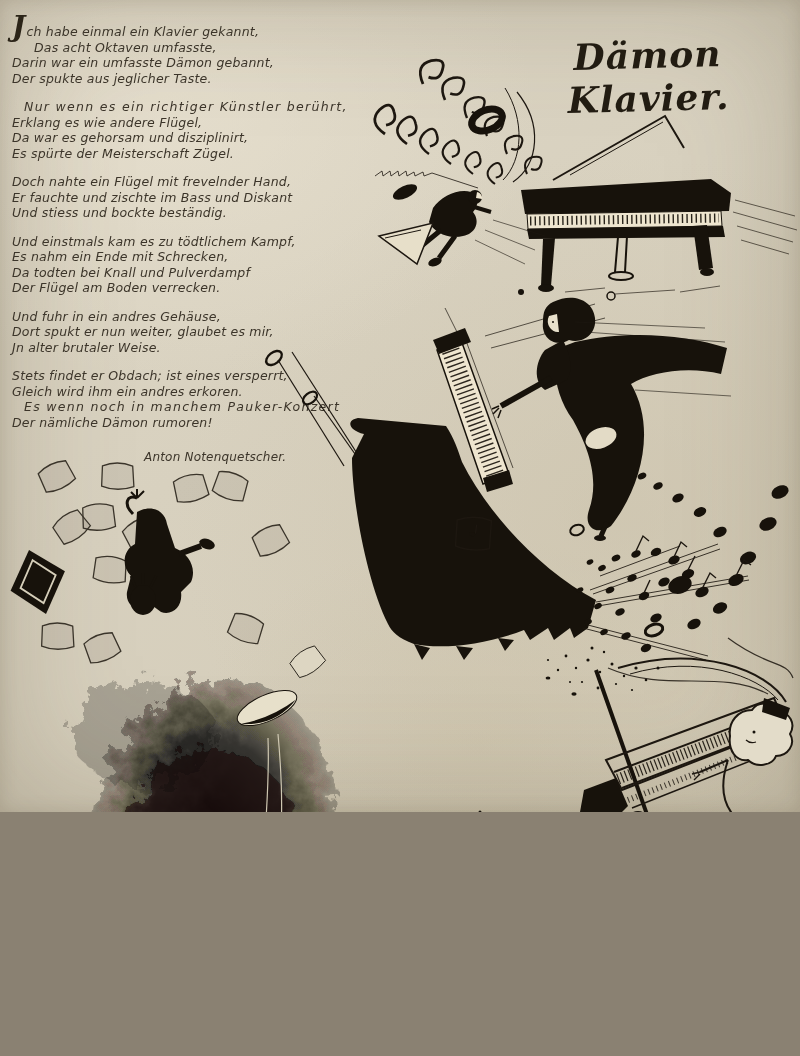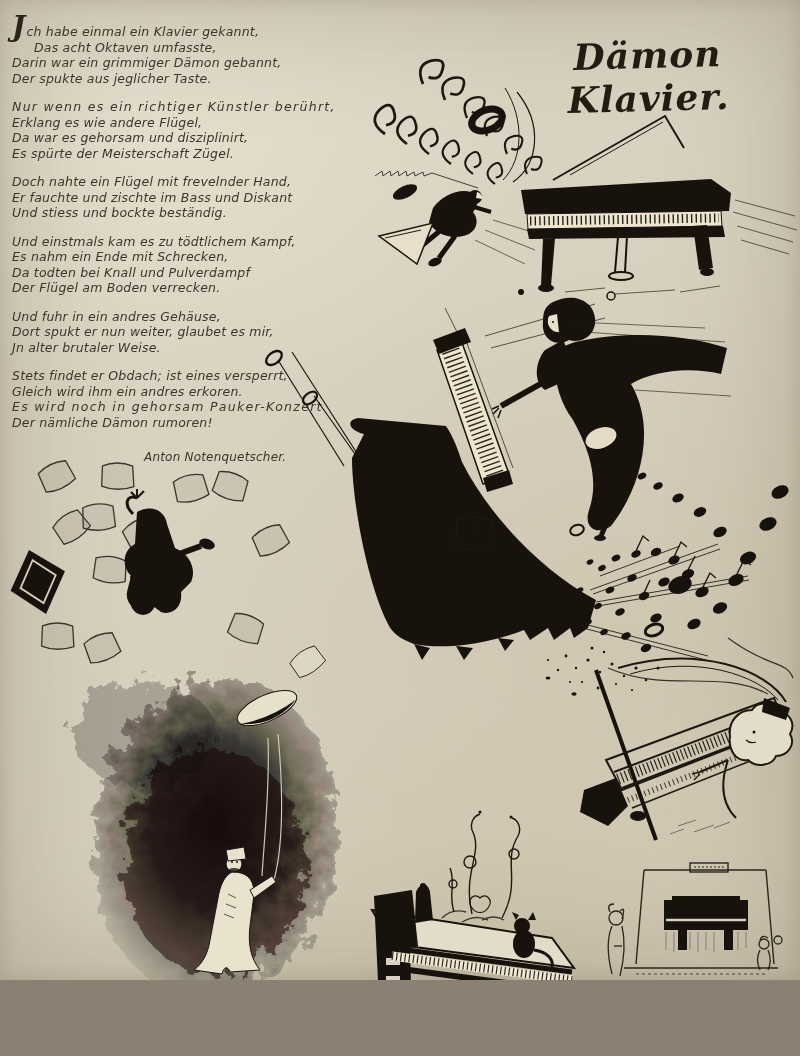--- a/index.html
+++ b/index.html
@@ -1,28 +1,28 @@
 <!DOCTYPE html>
 <html><head>
 <meta charset="utf-8">
 <style>
   html,body{margin:0;padding:0;background:#8a8172;}
-  .page{position:relative;width:800px;height:980px;margin:0 auto;overflow:hidden;
+  .page{position:relative;width:800px;height:812px;margin:0 auto;overflow:hidden;
     background:
       radial-gradient(520px 380px at 22% 14%, rgba(236,229,212,.55), rgba(236,229,212,0) 70%),
       radial-gradient(640px 520px at 78% 64%, rgba(200,190,166,.45), rgba(200,190,166,0) 70%),
       radial-gradient(420px 300px at 60% 92%, rgba(203,193,168,.5), rgba(203,193,168,0) 70%),
       linear-gradient(148deg,#ded7c6 0%,#d8d1bf 45%,#d2cab6 100%);
     box-shadow: inset 0 0 130px rgba(86,74,50,.28), inset 0 0 18px rgba(86,74,50,.18);
     font-family:"DejaVu Sans",sans-serif;}
   .poem{position:absolute;left:12px;top:10px;width:352px;
     font:italic 12.5px/15.5px "DejaVu Sans",sans-serif;color:#3c352a;letter-spacing:.2px;}
   .stanza{margin:0 0 13px 0;}
   .line{white-space:nowrap;}
-  .line.sperr{letter-spacing:1.3px;}
+  .line.sperr{letter-spacing:1.3px;margin-left:12px;}
   .line.indent{padding-left:22px;}
   .dropcap::first-letter{font:italic 700 28px/8px "DejaVu Serif",serif;color:#2b2418;margin-right:1px;}
   .author{margin-top:20px;padding-left:132px;font:italic 12px/15px "DejaVu Sans",sans-serif;}
   .title{position:absolute;left:498px;top:34px;width:300px;margin:0;text-align:center;
     font:italic 700 36px/1.2 "DejaVu Serif",serif;color:#221c12;transform:rotate(-1.5deg);
     letter-spacing:1px;}
   .scene{position:absolute;overflow:visible;pointer-events:none;}
   .sig{position:absolute;left:700px;top:988px;transform:rotate(-4deg);color:#2c2518;}
   .sig .rule{width:78px;border-top:1.5px solid #2c2518;margin:0 0 5px 4px;transform:rotate(-4deg);}
   .sig .artist{font:700 10px/12px "Liberation Mono",monospace;letter-spacing:.5px;}
@@ -31,21 +31,21 @@
 </head>
 <body>
 
 <div class="page">
 
   <section class="poem">
     <p class="stanza">
       </p>
       <div class="line dropcap">Jch habe einmal ein Klavier gekannt,</div>
       <div class="line indent">Das acht Oktaven umfasste,</div>
-      <div class="line">Darin war ein grimmiger Dämon gebannt,</div>
+      <div class="line">Darin war ein umfasste Dämon gebannt,</div>
       <div class="line">Der spukte aus jeglicher Taste.</div>
     <p></p>
     <p class="stanza">
       </p>
       <div class="line sperr">Nur wenn es ein richtiger Künstler berührt,</div>
       <div class="line">Erklang es wie andere Flügel,</div>
       <div class="line">Da war es gehorsam und disziplinirt,</div>
       <div class="line">Es spürte der Meisterschaft Zügel.</div>
     <p></p>
     <p class="stanza">
@@ -64,21 +64,21 @@
     <p class="stanza">
       </p>
       <div class="line">Und fuhr in ein andres Gehäuse,</div>
       <div class="line">Dort spukt er nun weiter, glaubet es mir,</div>
       <div class="line">Jn alter brutaler Weise.</div>
     <p></p>
     <p class="stanza">
       </p>
       <div class="line">Stets findet er Obdach; ist eines versperrt,</div>
       <div class="line">Gleich wird ihm ein andres erkoren.</div>
-      <div class="line sperr">Es wird noch in gehorsam Pauker-Konzert</div>
+      <div class="line sperr">Es wenn noch in manchem Pauker-Konzert</div>
       <div class="line">Der nämliche Dämon rumoren!</div>
     <p></p>
     <div class="author">Anton Notenquetscher.</div>
   </section>
 
   <h1 class="title">Dämon Klavier.</h1>
 
   <svg class="scene" role="img" style="left:52px;top:650px" width="305" height="374" viewBox="0 0 305 374" aria-label="Dark powder cloud with a small white-robed figure on strings">
     <defs>
       <radialGradient id="cg" cx="50%" cy="46%" r="60%">

